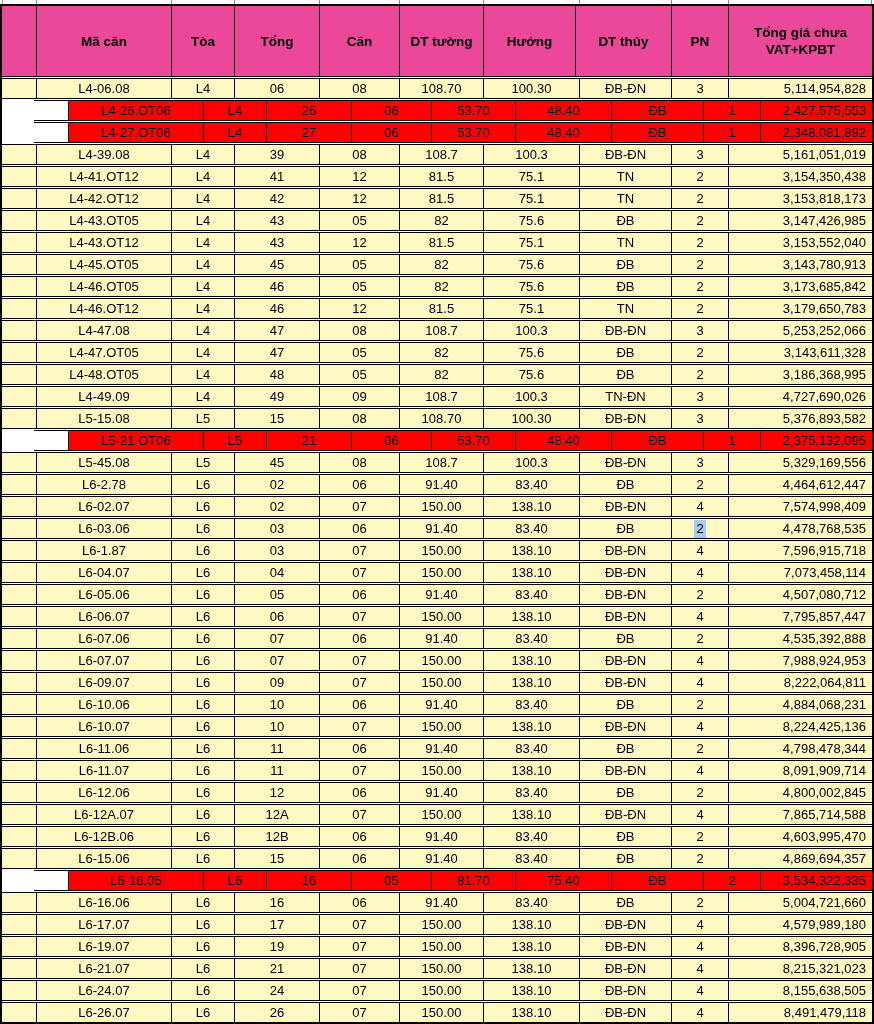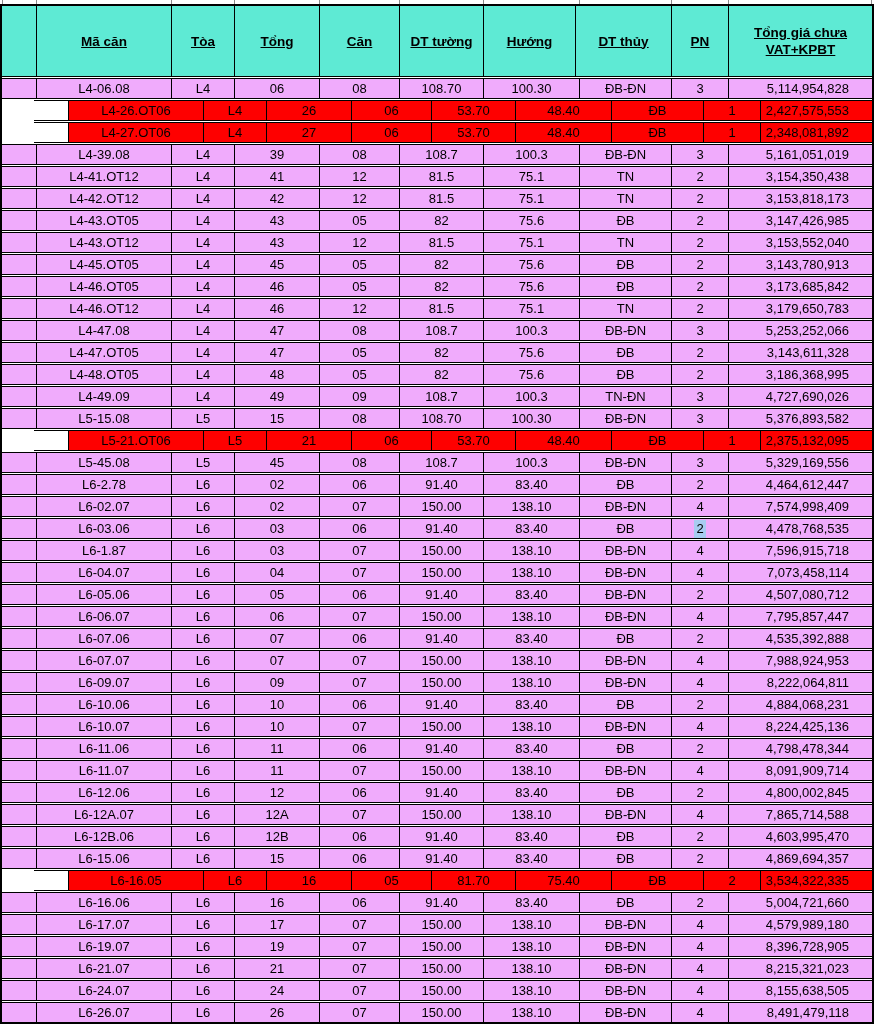--- a/index.html
+++ b/index.html
@@ -27,23 +27,22 @@
   .c4 { flex: 0 0 80px; }
   .c5 { flex: 0 0 84px; }
   .c6 { flex: 0 0 96px; text-align: center; }
   .c7 { flex: 0 0 92px; }
   .c8 { flex: 0 0 57px; }
   .c9 { flex: 1 1 auto; }
 
   .thead {
     display: flex;
     height: 70px;
-    background: #5eead4;
+    background: #ec4899;
     border-bottom: 1px solid #000;
-    text-decoration: underline;
   }
   .th {
     box-sizing: border-box;
     display: flex;
     align-items: center;
     justify-content: center;
     text-align: center;
     font-weight: bold;
     font-size: 13.5px;
     line-height: 17px;
@@ -51,35 +50,35 @@
     padding: 0 4px;
   }
   .th.c9 { border-right: none; }
 
   .trow {
     display: flex;
     height: 19px;
     margin-top: 1px;
     border-top: 1px solid #000;
     border-bottom: 1px solid #000;
-    background: #f0abfc;
+    background: #fef9c3;
   }
   .td {
     box-sizing: border-box;
     display: flex;
     align-items: center;
     justify-content: center;
     font-size: 13px;
     line-height: 18px;
     border-right: 1px solid #000;
     white-space: nowrap;
     overflow: hidden;
     font-family: inherit;
   }
-  .td.c9 { border-right: none; justify-content: flex-end; padding-right: 23px; }
+  .td.c9 { border-right: none; justify-content: flex-end; padding-right: 6px; }
 
   .trow.red { background: #fe0000; margin-left: 32px; }
   .trow.red .td.c0 { background: #ffffff; }
   .trow.serif { font-family: Liberation Sans, sans-serif; font-size: 13px; }
 
   .pn-sel { background: #a8ccf0; padding: 0 2px; }
 </style>
 </head>
 <body>
 

